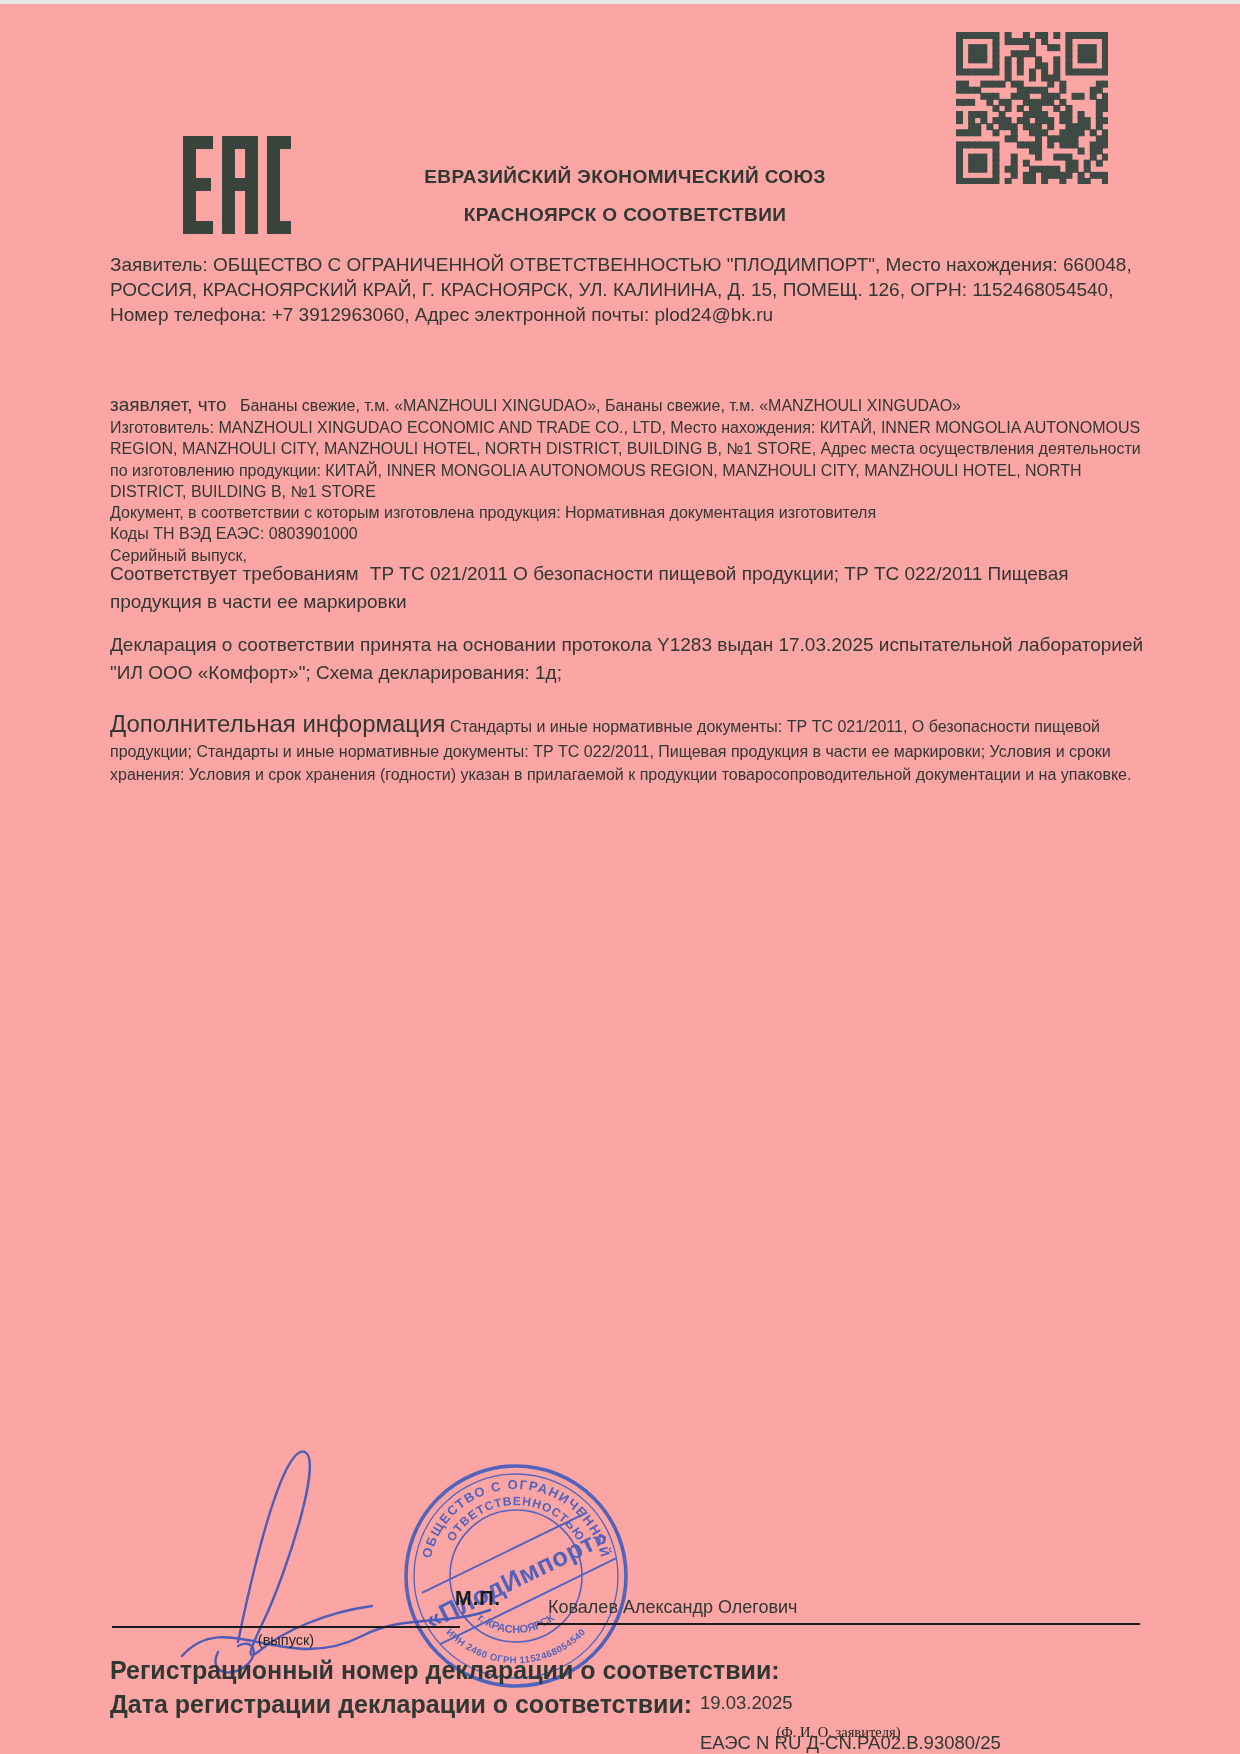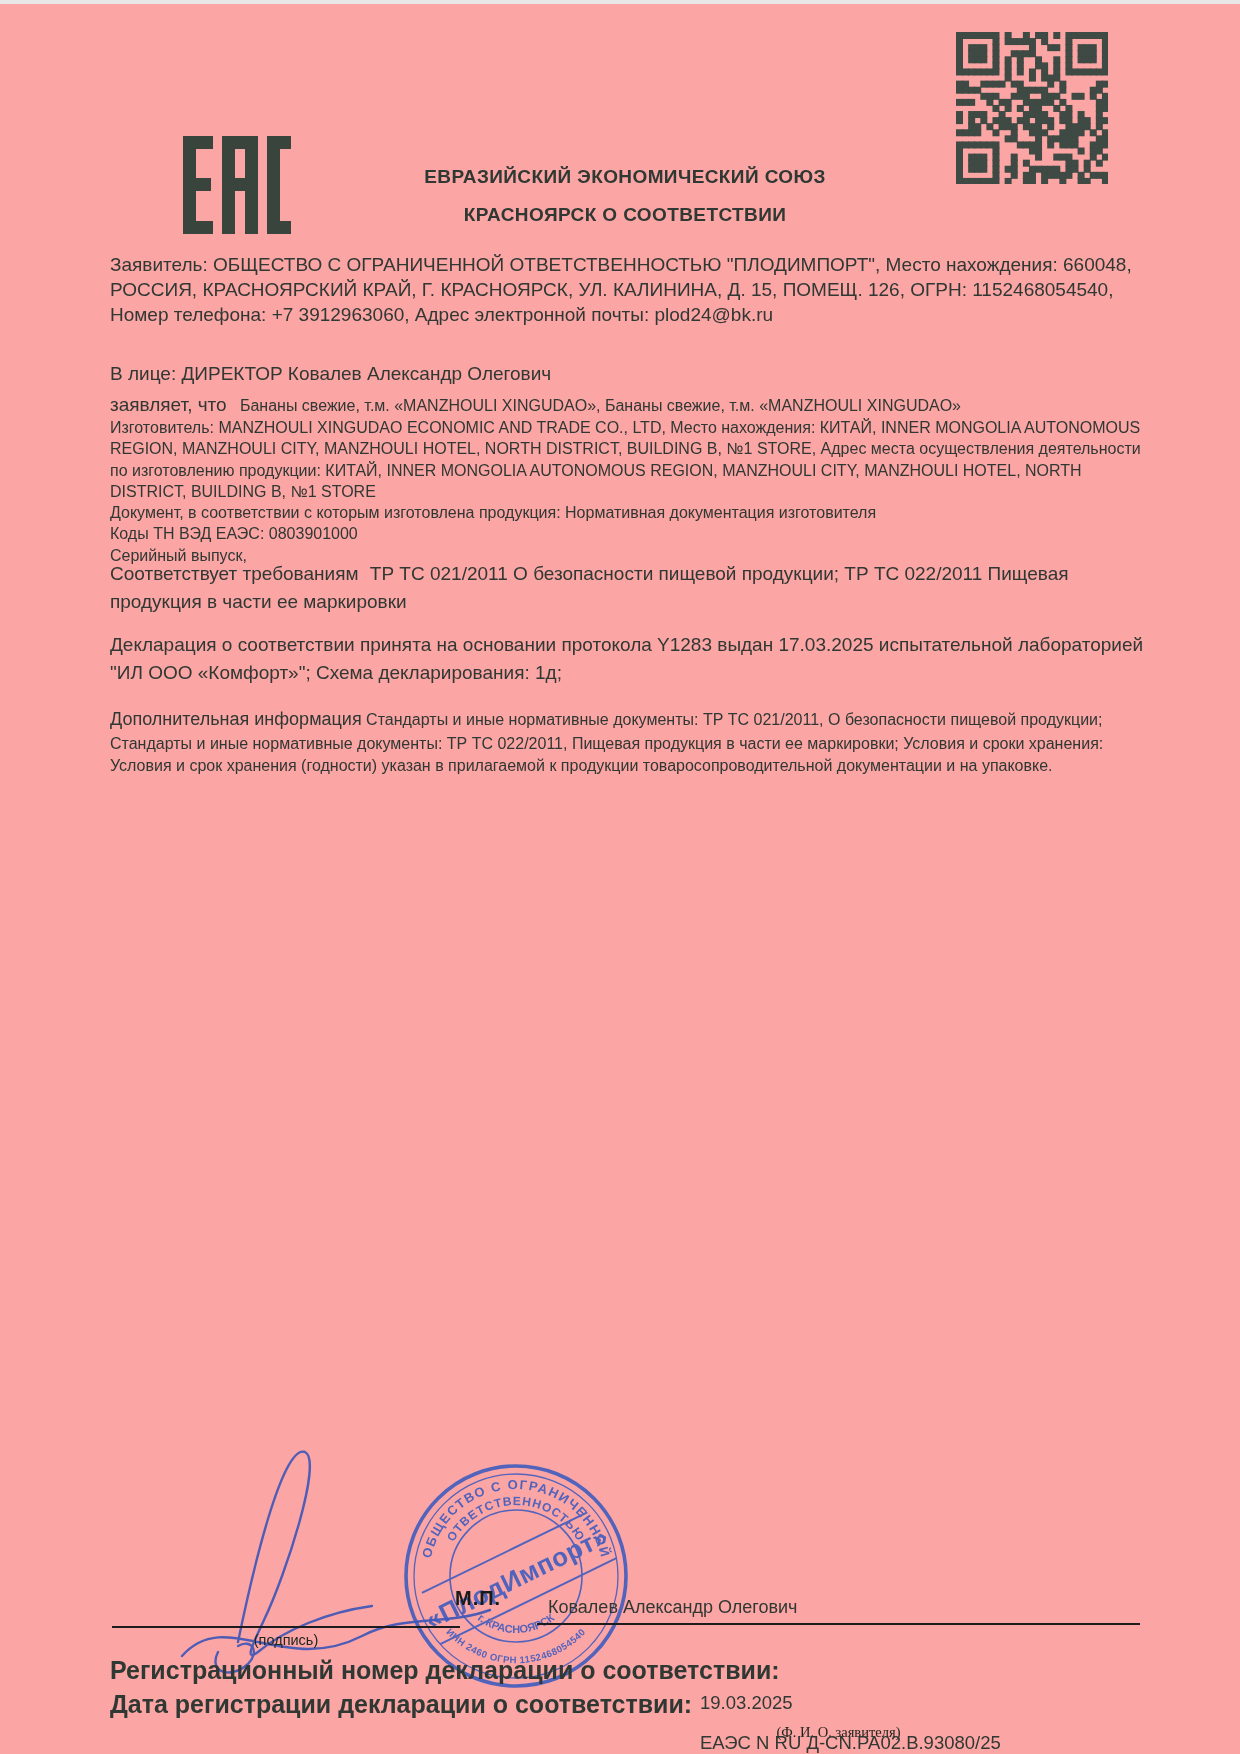--- a/index.html
+++ b/index.html
@@ -380,24 +380,20 @@
   </svg>
 
   <div class="abs title" style="top:162px;">ЕВРАЗИЙСКИЙ ЭКОНОМИЧЕСКИЙ СОЮЗ</div>
   <div class="abs title" style="top:200px;">КРАСНОЯРСК О СООТВЕТСТВИИ</div>
 
   <div class="abs para" style="top:248px;">
     <b>Заявитель:</b>
     <span>ОБЩЕСТВО С ОГРАНИЧЕННОЙ ОТВЕТСТВЕННОСТЬЮ "ПЛОДИМПОРТ", Место нахождения: 660048, РОССИЯ,  КРАСНОЯРСКИЙ КРАЙ, Г. КРАСНОЯРСК, УЛ. КАЛИНИНА, Д. 15, ПОМЕЩ. 126, ОГРН: 1152468054540, Номер телефона: +7 3912963060, Адрес электронной почты: plod24@bk.ru</span>
   </div>
 
-  <div class="abs para" style="top:357px;">
-    <b>В лице:</b>
-    <span>ДИРЕКТОР Ковалев Александр Олегович</span>
-  </div>
 
   <div class="abs para" style="top:388px;">
     <p>
       <b style="font-size:19px;">заявляет, что</b>
       <span class="small" style="padding-left:8px;">Бананы свежие, т.м.  «MANZHOULI XINGUDAO», Бананы свежие, т.м.  «MANZHOULI XINGUDAO»</span>
     </p>
     <p class="small">
       <b>Изготовитель:</b>
       <span>MANZHOULI XINGUDAO ECONOMIC AND TRADE CO., LTD, Место нахождения: КИТАЙ, INNER MONGOLIA AUTONOMOUS REGION, MANZHOULI CITY, MANZHOULI HOTEL, NORTH DISTRICT, BUILDING B, №1 STORE, Адрес места осуществления деятельности по изготовлению продукции: КИТАЙ, INNER MONGOLIA AUTONOMOUS REGION, MANZHOULI CITY, MANZHOULI HOTEL, NORTH DISTRICT, BUILDING B, №1 STORE</span>
     </p>
@@ -410,21 +406,21 @@
     <b>Соответствует требованиям</b>
     <span style="padding-left:6px;">ТР ТС 021/2011 О безопасности пищевой продукции; ТР ТС 022/2011 Пищевая продукция в части ее маркировки</span>
   </div>
 
   <div class="abs para" style="top:627px;line-height:1.45;">
     <b>Декларация о соответствии принята на основании протокола</b>
     <span>Y1283 выдан 17.03.2025 испытательной лабораторией "ИЛ ООО «Комфорт»"; Схема декларирования: 1д;</span>
   </div>
 
   <div class="abs para small" style="top:703px;line-height:1.42;">
-    <b style="font-size:18px;">Дополнительная информация</b>
+    <b style="font-size:24px;">Дополнительная информация</b>
     <span>Стандарты и иные нормативные документы: ТР ТС 021/2011, О безопасности пищевой продукции; Стандарты и иные нормативные документы: ТР ТС 022/2011, Пищевая продукция в части ее маркировки; Условия и сроки хранения: Условия и срок хранения (годности) указан в прилагаемой к продукции товаросопроводительной документации и на упаковке.</span>
   </div>
 
 
   <svg class="abs" style="left:160px;top:1420px;" width="340" height="250" viewBox="0 0 340 250">
     <g fill="none" stroke="#3c55b8" stroke-width="2.4" stroke-linecap="round" opacity="0.9">
       <path d="M 78,218 C 92,150 122,20 145,28 C 163,36 126,150 104,196 C 92,222 84,238 98,228 C 124,206 168,188 212,182"></path>
       <path d="M 22,232 C 66,182 124,252 202,212 C 244,190 286,202 330,186"></path>
       <path d="M 58,228 C 48,248 70,256 88,240 C 100,228 92,214 78,222"></path>
     </g>
@@ -459,21 +455,21 @@
         <text x="114" y="125" text-anchor="middle" class="stamp-t" font-size="26" letter-spacing="0.5">«ПлодИмпорт»</text>
       </g>
     </g>
   </svg>
 
   <div class="abs mp" style="left:455px;top:1583px;">М.П.</div>
 
   <div class="abs" style="left:548px;top:1593px;font-size:18px;">Ковалев Александр Олегович</div>
 
   <div class="abs sig-line" style="left:112px;top:1622px;width:348px;"></div>
-  <div class="abs caption" style="left:112px;top:1628px;width:348px;">(подпись)</div>
+  <div class="abs caption" style="left:112px;top:1628px;width:348px;">(выпуск)</div>
 
   <div class="abs sig-line" style="left:537px;top:1619px;width:603px;"></div>
   <div class="abs caption" style="left:537px;top:1720px;width:603px;font-family:Liberation Serif, serif;">(Ф. И. О. заявителя)</div>
 
   <div class="abs reg-label" style="left:110px;top:1652px;">Регистрационный номер декларации о соответствии:</div>
   <div class="abs reg-value" style="left:700px;top:1728px;">ЕАЭС N RU Д-CN.РА02.В.93080/25</div>
 
   <div class="abs reg-label" style="left:110px;top:1686px;">Дата регистрации декларации о соответствии:</div>
   <div class="abs reg-value" style="left:700px;top:1688px;">19.03.2025</div>
 

